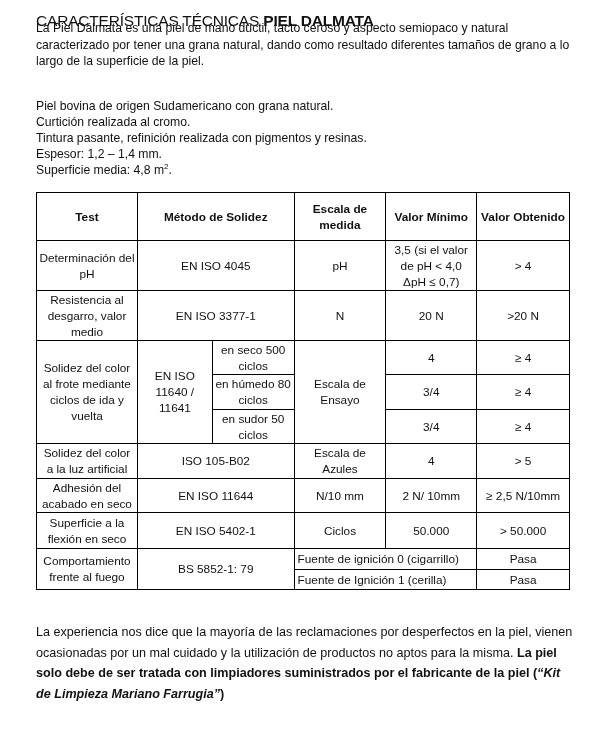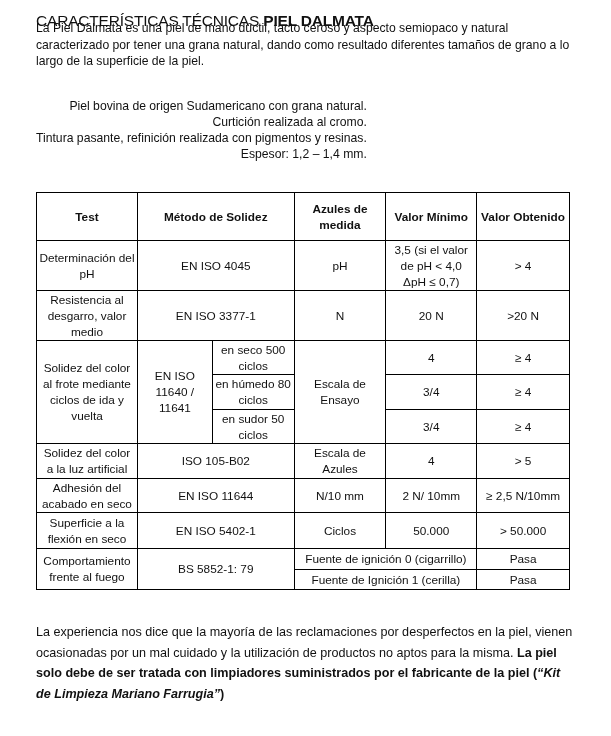--- a/index.html
+++ b/index.html
@@ -3,57 +3,58 @@
 <meta charset="utf-8">
 <style>
   html, body { margin:0; padding:0; background:#ffffff; }
   body { width:611px; height:736px; position:relative; overflow:hidden;
          font-family:"Liberation Sans", sans-serif; color:#111; }
   .title { position:absolute; left:36px; top:12px; font-size:15.5px; letter-spacing:-0.2px; }
   .title b { font-weight:bold; }
   .para { position:absolute; left:36px; font-size:12.2px; line-height:16.5px; }
   #intro { top:20px; width:540px; }
   #specs { top:98px; }
-  #specs div { height:16px;text-align:right; }
+  #specs div { height:16px; }
   sup { font-size:8px; line-height:0; }
   table { position:absolute; left:36px; top:192px; border-collapse:collapse; width:534px;
           font-size:11.8px; line-height:16px;border-radius:30px; }
   td, th { border:1.4px solid #000; text-align:center; vertical-align:middle; padding:0 2px; }
   th { font-weight:bold; }
-  td.left { text-align:center; padding-left:3px; }
+  td.left { text-align:left; padding-left:3px; }
   #footer { top:622px; width:540px; font-size:12.6px; line-height:20.5px; }
 </style>
 </head>
 <body>
 
 <div class="title"><span>CARACTERÍSTICAS TÉCNICAS </span><b>PIEL DALMATA</b></div>
 
 <div class="para" id="intro">La Piel Dálmata es una piel de mano dúctil, tacto ceroso y aspecto semiopaco y natural caracterizado por tener una grana natural, dando como resultado diferentes tamaños de grano a lo largo de la superficie de la piel.</div>
 
 <div class="para" id="specs">
   <div>Piel bovina de origen Sudamericano con grana natural.</div>
   <div>Curtición realizada al cromo.</div>
   <div>Tintura pasante, refinición realizada con pigmentos y resinas.</div>
   <div>Espesor: 1,2 – 1,4 mm.</div>
+  <div><span>Superficie media: 4,8 m</span><sup>2</sup><span>.</span></div>
 </div>
 
 <table>
   <colgroup>
     <col style="width:101px">
       <col style="width:75px">
       <col style="width:82px">
       <col style="width:92px">
       <col style="width:91px">
       <col style="width:93px">
   </colgroup>
   <tbody>
       <tr style="height:48px">
     <th>Test</th>
     <th colspan="2">Método de Solidez</th>
-    <th>Azules de medida</th>
+    <th>Escala de medida</th>
     <th>Valor Mínimo</th>
     <th>Valor Obtenido</th>
   </tr>
   <tr style="height:50px">
     <td>Determinación del pH</td>
     <td colspan="2">EN ISO 4045</td>
     <td>pH</td>
     <td>3,5 (si el valor de pH &lt; 4,0 ΔpH ≤ 0,7)</td>
     <td>&gt; 4</td>
   </tr>

